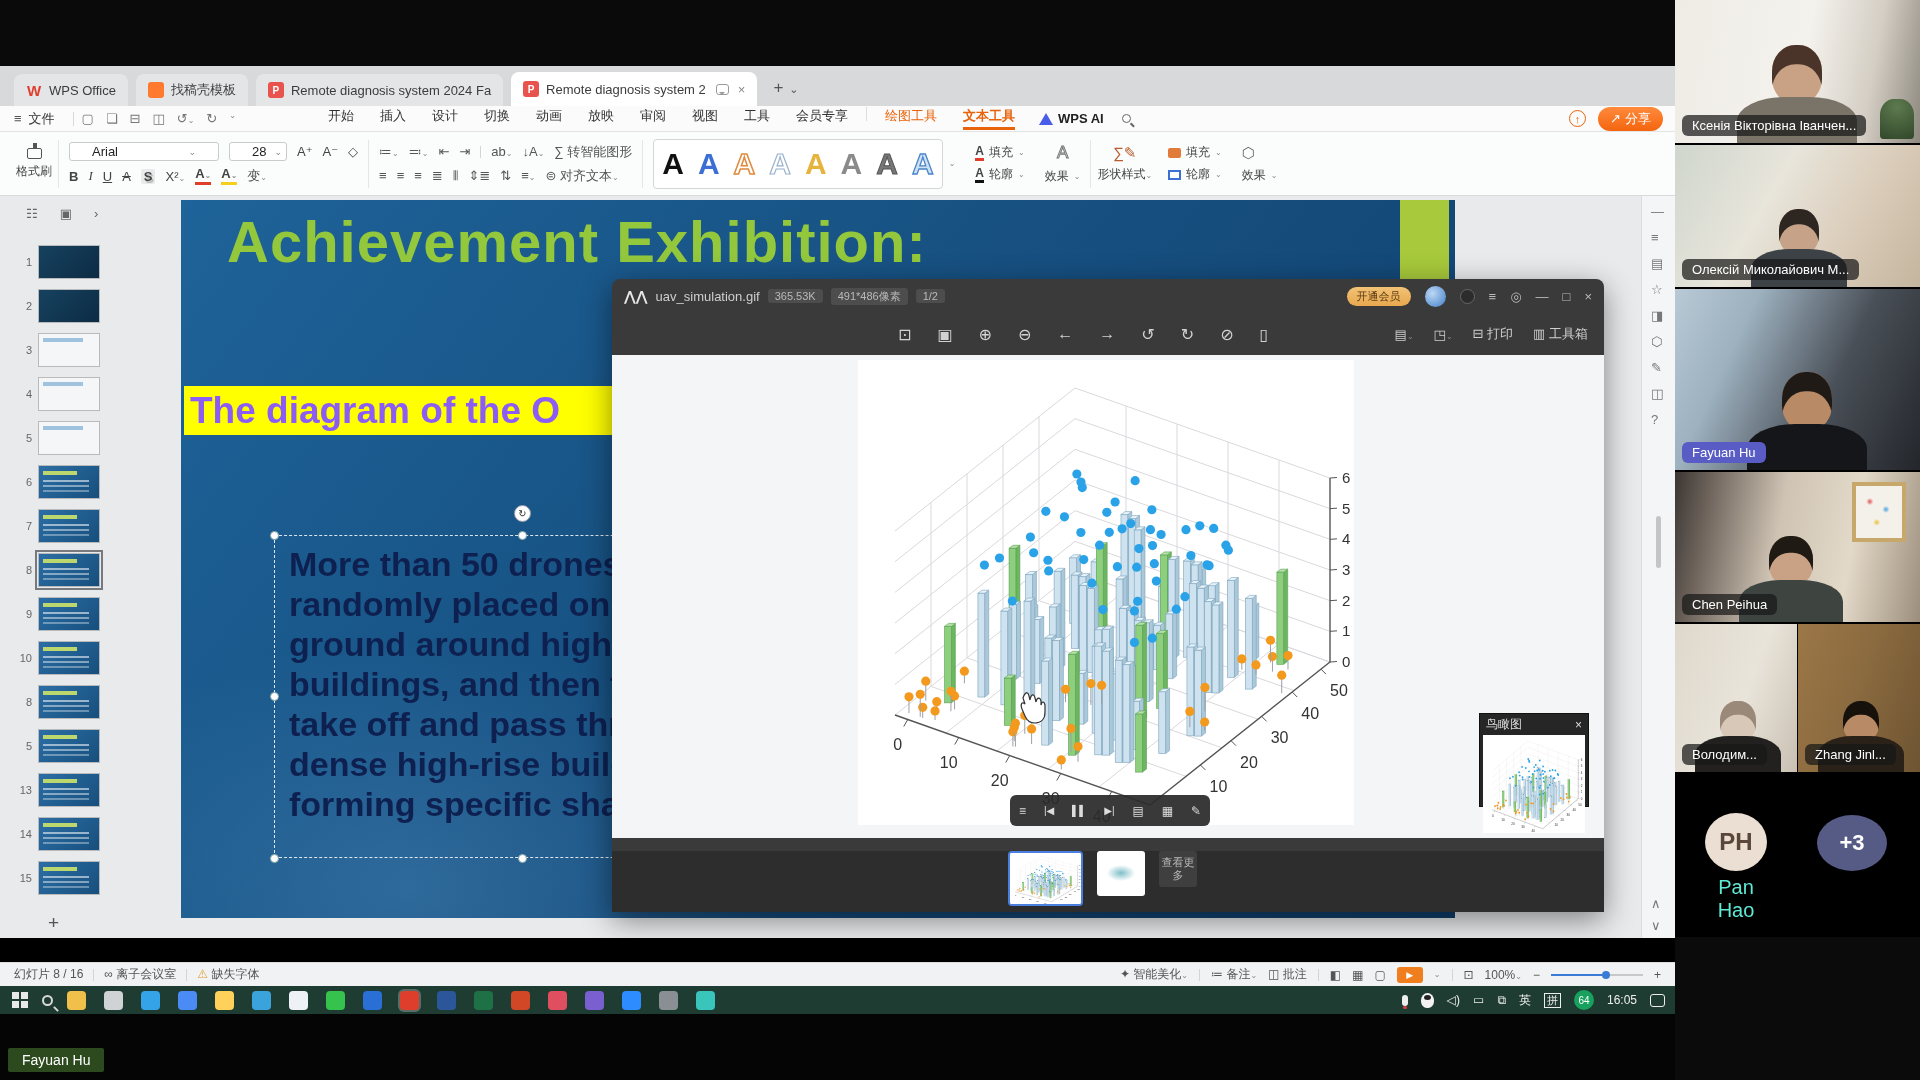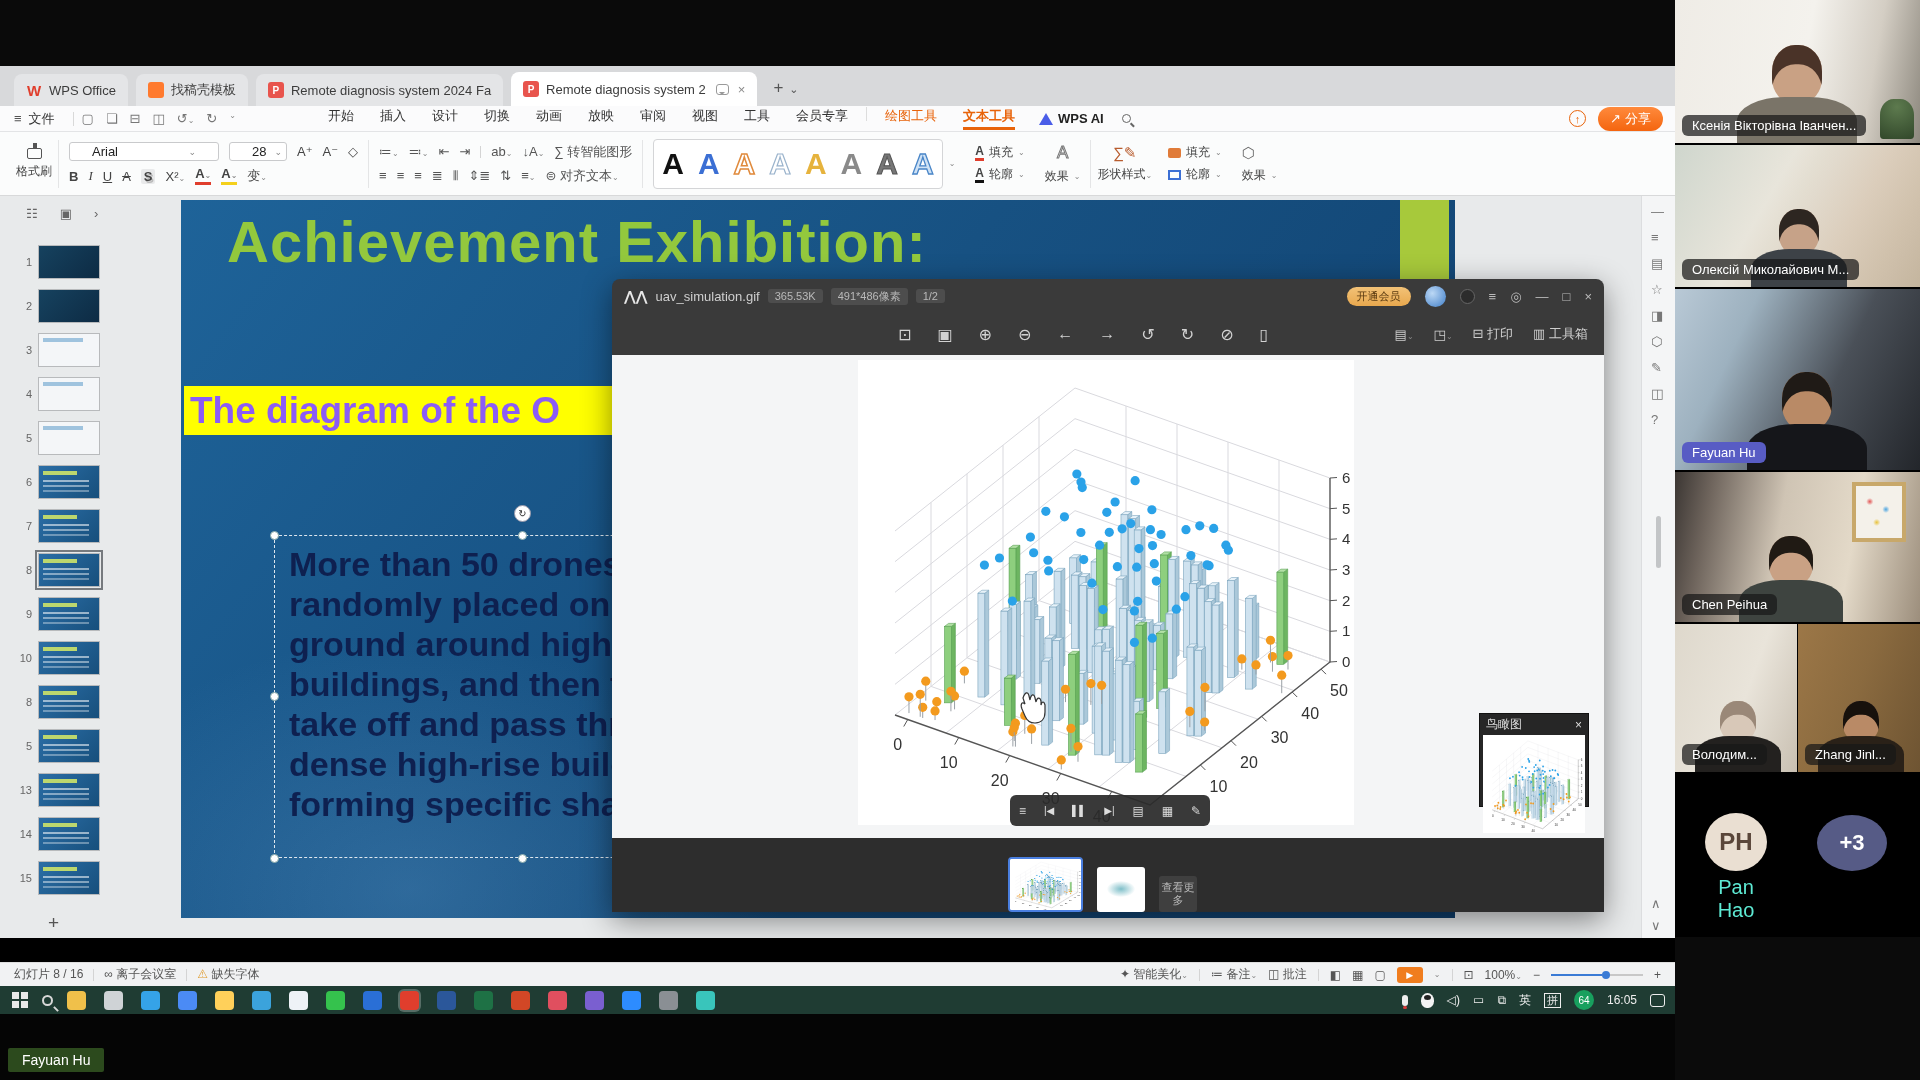--- a/index.html
+++ b/index.html
@@ -162,21 +162,21 @@
   .dotc{width:15px;height:15px;border-radius:50%;background:#2c2c2c;border:1px solid #666}
   .v-tools{height:42px;display:flex;align-items:center;color:#d2d2d2;font-size:16px;position:relative}
   .v-center{position:absolute;left:286px;display:flex;gap:26px;align-items:center}
   .v-tright{position:absolute;right:16px;display:flex;gap:20px;align-items:center;font-size:13px;color:#cfcfcf}
   .v-content{position:absolute;left:0;top:76px;width:992px;height:483px;background:#f4f5f6}
   .plot-wrap{position:absolute;left:246px;top:5px;width:496px;height:465px;background:#fff}
   .gifbar{position:absolute;left:398px;top:440px;width:200px;height:31px;background:rgba(42,42,42,.93);border-radius:6px;display:flex;align-items:center;justify-content:space-around;color:#ddd;font-size:12px}
   .birdview{position:absolute;left:867px;top:358px;width:110px;height:94px;background:#262626;border:1px solid #111}
   .bv-head{height:21px;display:flex;align-items:center;justify-content:space-between;color:#ddd;font-size:12px;padding:0 6px}
   .bv-body{margin:0 3px;background:#fff;width:102px;height:98px;overflow:hidden}
-  .v-strip{position:absolute;left:0;top:559px;width:992px;height:74px;background:#2d2d2d;display:flex;align-items:flex-end}
+  .v-strip{position:absolute;left:0;top:572px;width:992px;height:74px;background:#2d2d2d;display:flex;align-items:flex-start}
   .th1{margin-left:396px;width:75px;height:55px;background:#fff;border:2px solid #4a7fe0;border-radius:4px;overflow:hidden}
   .th2{margin-left:14px;width:48px;height:45px;background:#fff;border-radius:3px;position:relative;overflow:hidden}
   .th2::after{content:"";position:absolute;left:10px;top:14px;width:28px;height:16px;border-radius:50%;background:radial-gradient(#7fbfc9,rgba(255,255,255,0) 72%)}
   .more-btn{margin-left:14px;width:38px;height:36px;background:#3f3f3f;color:#b8b8b8;font-size:11px;border-radius:3px;display:flex;align-items:center;justify-content:center;text-align:center;line-height:13px}
 
   
   .sidebar{left:1675px;top:0;width:245px;height:1080px;background:#0b0b0b}
   .tile{position:relative;width:245px;overflow:hidden;border-bottom:2px solid #000}
   .vlabel{position:absolute;left:7px;bottom:7px;background:rgba(24,24,24,.72);color:#fff;font-size:13px;padding:3px 10px;border-radius:6px;white-space:nowrap;max-width:228px;overflow:hidden}
   .vlabel.accent{background:#585cc4}

